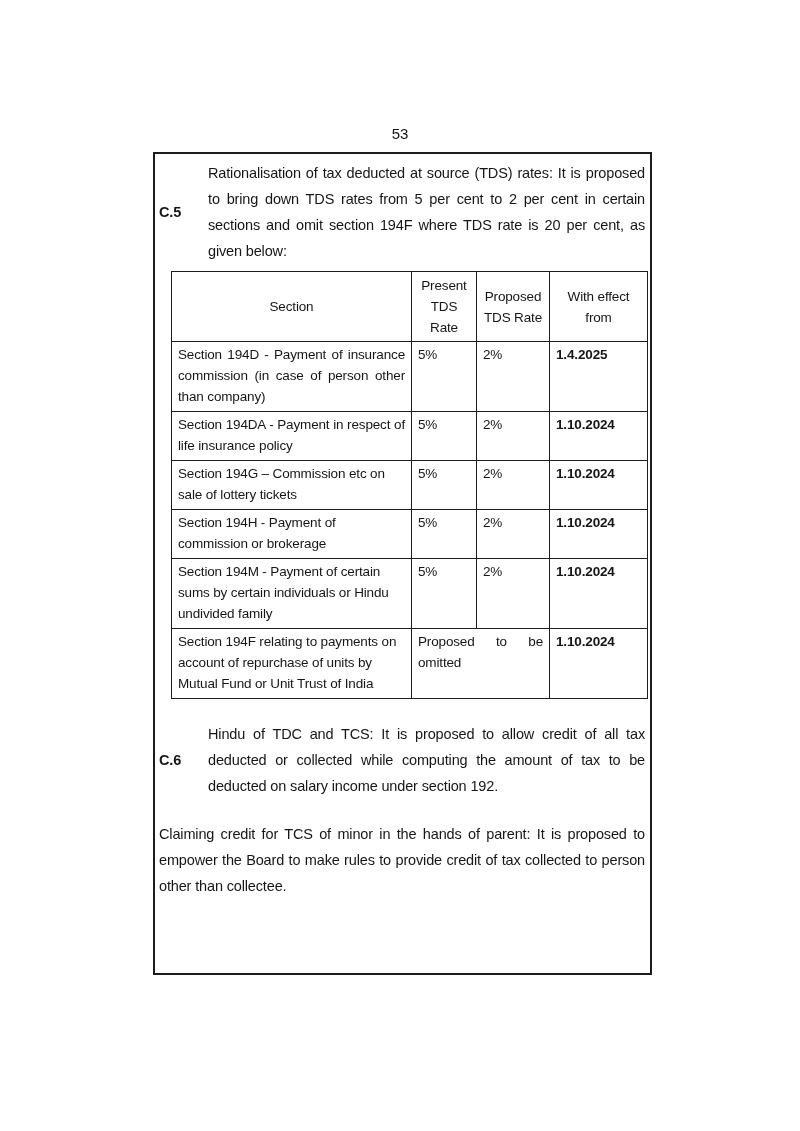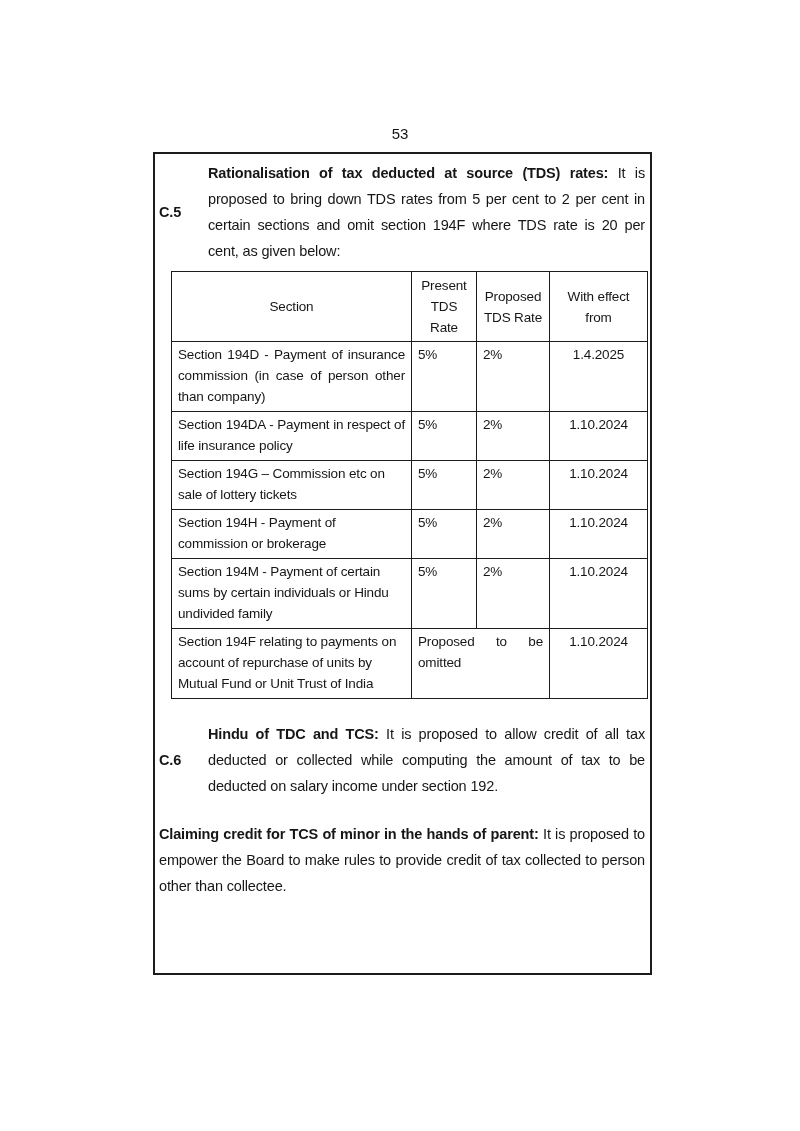--- a/index.html
+++ b/index.html
@@ -27,21 +27,21 @@
   .para{
     display:flex;
     font-size:14.5px;line-height:26px;
     letter-spacing:-0.15px;
     text-align:justify;
     align-items:center;
   }
   .para.gap{margin-top:22px;}
   .plabel{width:49px;flex-shrink:0;font-weight:bold;text-align:left;}
   .ptext{flex:1;}
-  .bold{font-weight:bold;}
+  .bold{font-weight:normal;}
   table.tds{
     border-collapse:collapse;
     table-layout:fixed;
     margin:7px 0 2px 12px;
     width:476px;
     font-size:13.5px;line-height:21px;
     letter-spacing:-0.15px;
   }
   .tds th,.tds td{
     border:1.5px solid #1c1c1c;
@@ -52,21 +52,21 @@
   .tds th{
     text-align:center;vertical-align:middle;
     padding:3px 4px;
   }
   .tds td{
     vertical-align:top;
     padding:2px 6px 4px 6px;
     text-align:left;
   }
   .tds td.just{text-align:justify;}
-  .tds td.c-date{text-align:center;}
+  .tds td.c-date{text-align:left;font-weight:bold;}
   tr.hrow{height:70px;}
   tr.r2{height:46px;margin-left:20px;}
   tr.r3{height:68px;}
   tr.r3b{height:70px;margin-top:16px;}
 </style>
 </head>
 <body>
 
 <div class="page">
 

